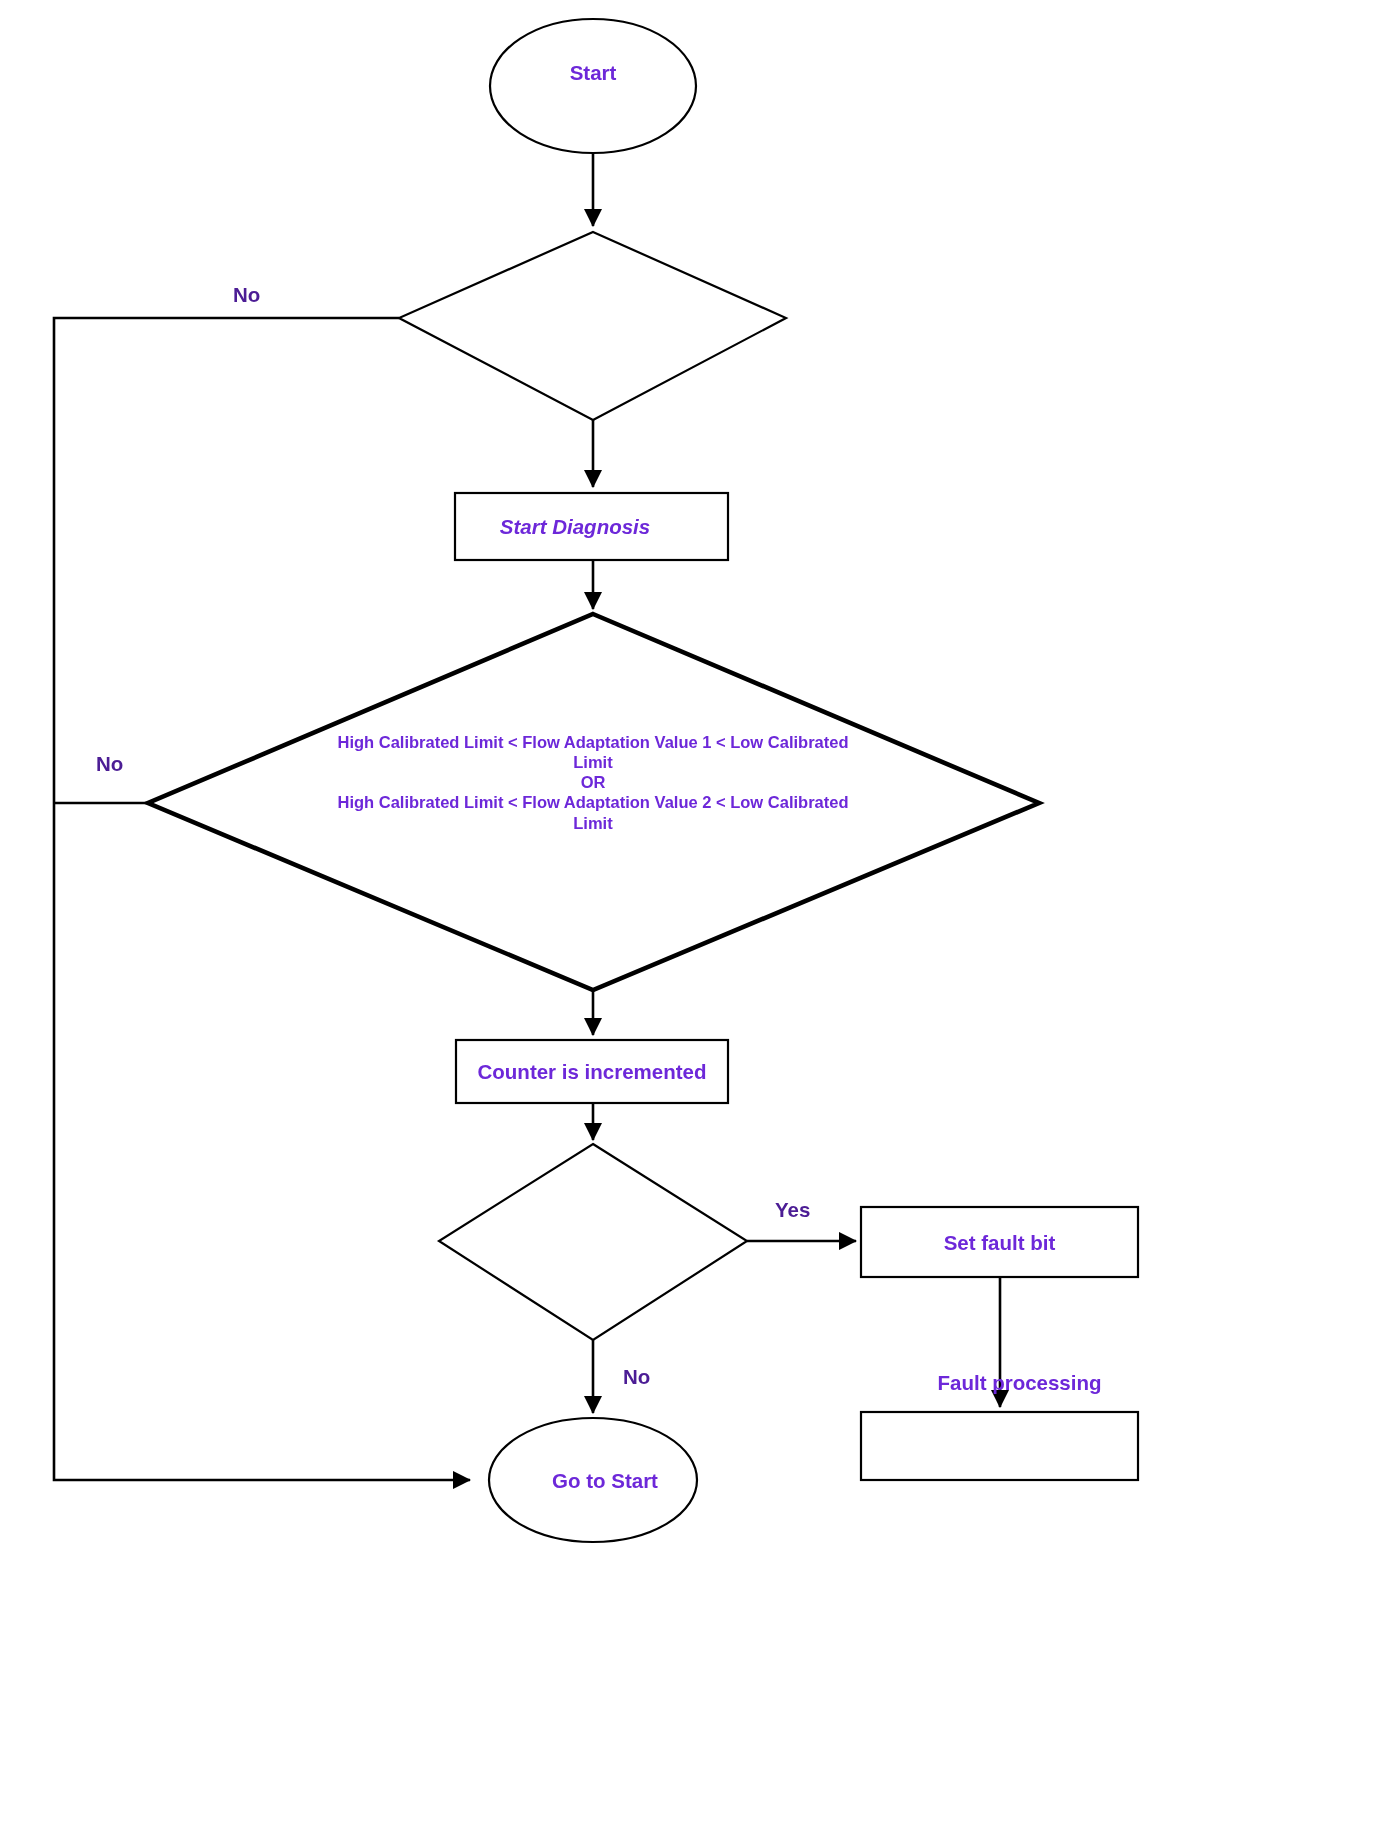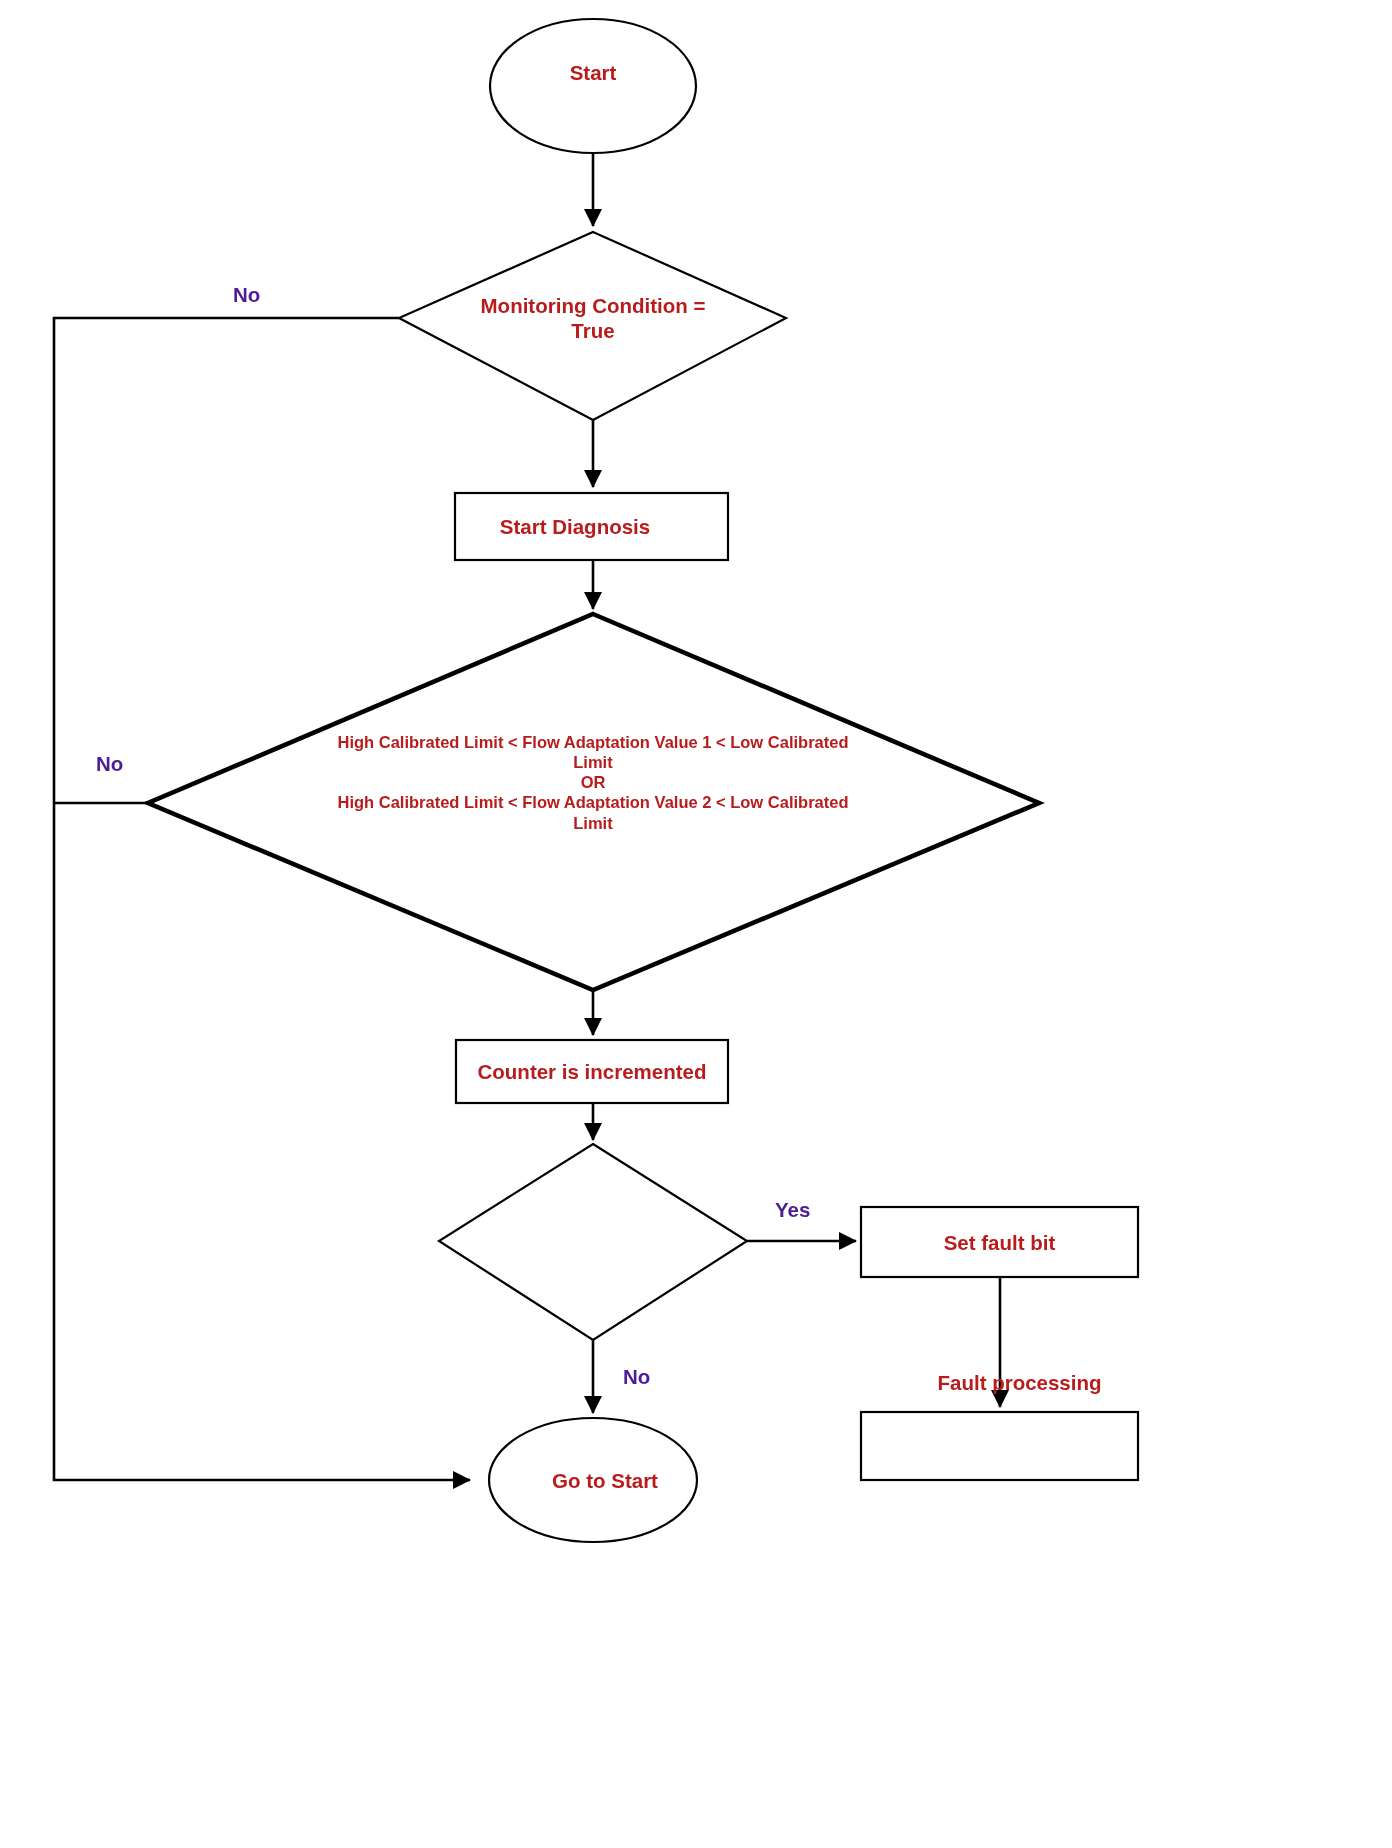--- a/index.html
+++ b/index.html
@@ -32,21 +32,21 @@
   .thick { stroke-width: 4.6; }
   .connector {
     fill: none;
     stroke: #000000;
     stroke-width: 2.6;
   }
   .arrowhead { fill: #000000; stroke: none; }
   .node-label {
     position: absolute;
     text-align: center;
-    color: #b91c1c;
+    color: #6d28d9;
     font-family: "Liberation Sans", sans-serif;
     font-weight: bold;
     line-height: 1.22;
     pointer-events: none;
     white-space: pre-line;
   }
   .lbl-20 { font-size: 20.5px; }
   .lbl-16 { font-size: 16.5px; }
   .edge-label {
     position: absolute;
@@ -104,24 +104,22 @@
 
     <line x1="747" y1="1241" x2="856" y2="1241" class="connector" marker-end="url(#arrow)"></line>
 
     <line x1="1000" y1="1277" x2="1000" y2="1407" class="connector" marker-end="url(#arrow)"></line>
 
     <line x1="593" y1="1340" x2="593" y2="1413" class="connector" marker-end="url(#arrow)"></line>
   </svg>
 
   <div class="node-label lbl-20" style="left:490px; top:60px; width:206px;">Start</div>
 
-  <div class="node-label lbl-20" style="left:443px; top:293px; width:300px;">Monitoring Condition =
-True</div>
 
-  <div class="node-label lbl-20" style="left:455px; top:514px; width:240px;">Start Diagnosis</div>
+  <div class="node-label lbl-20" style="left:455px; top:514px; width:240px;font-style:italic;">Start Diagnosis</div>
 
   <div class="node-label lbl-16" style="left:288px; top:732px; width:610px;">High Calibrated Limit &lt; Flow Adaptation Value 1 &lt; Low Calibrated
 Limit
 OR
 High Calibrated Limit &lt; Flow Adaptation Value 2 &lt; Low Calibrated
 Limit</div>
 
   <div class="node-label lbl-20" style="left:456px; top:1059px; width:272px;">Counter is incremented</div>
 
 

